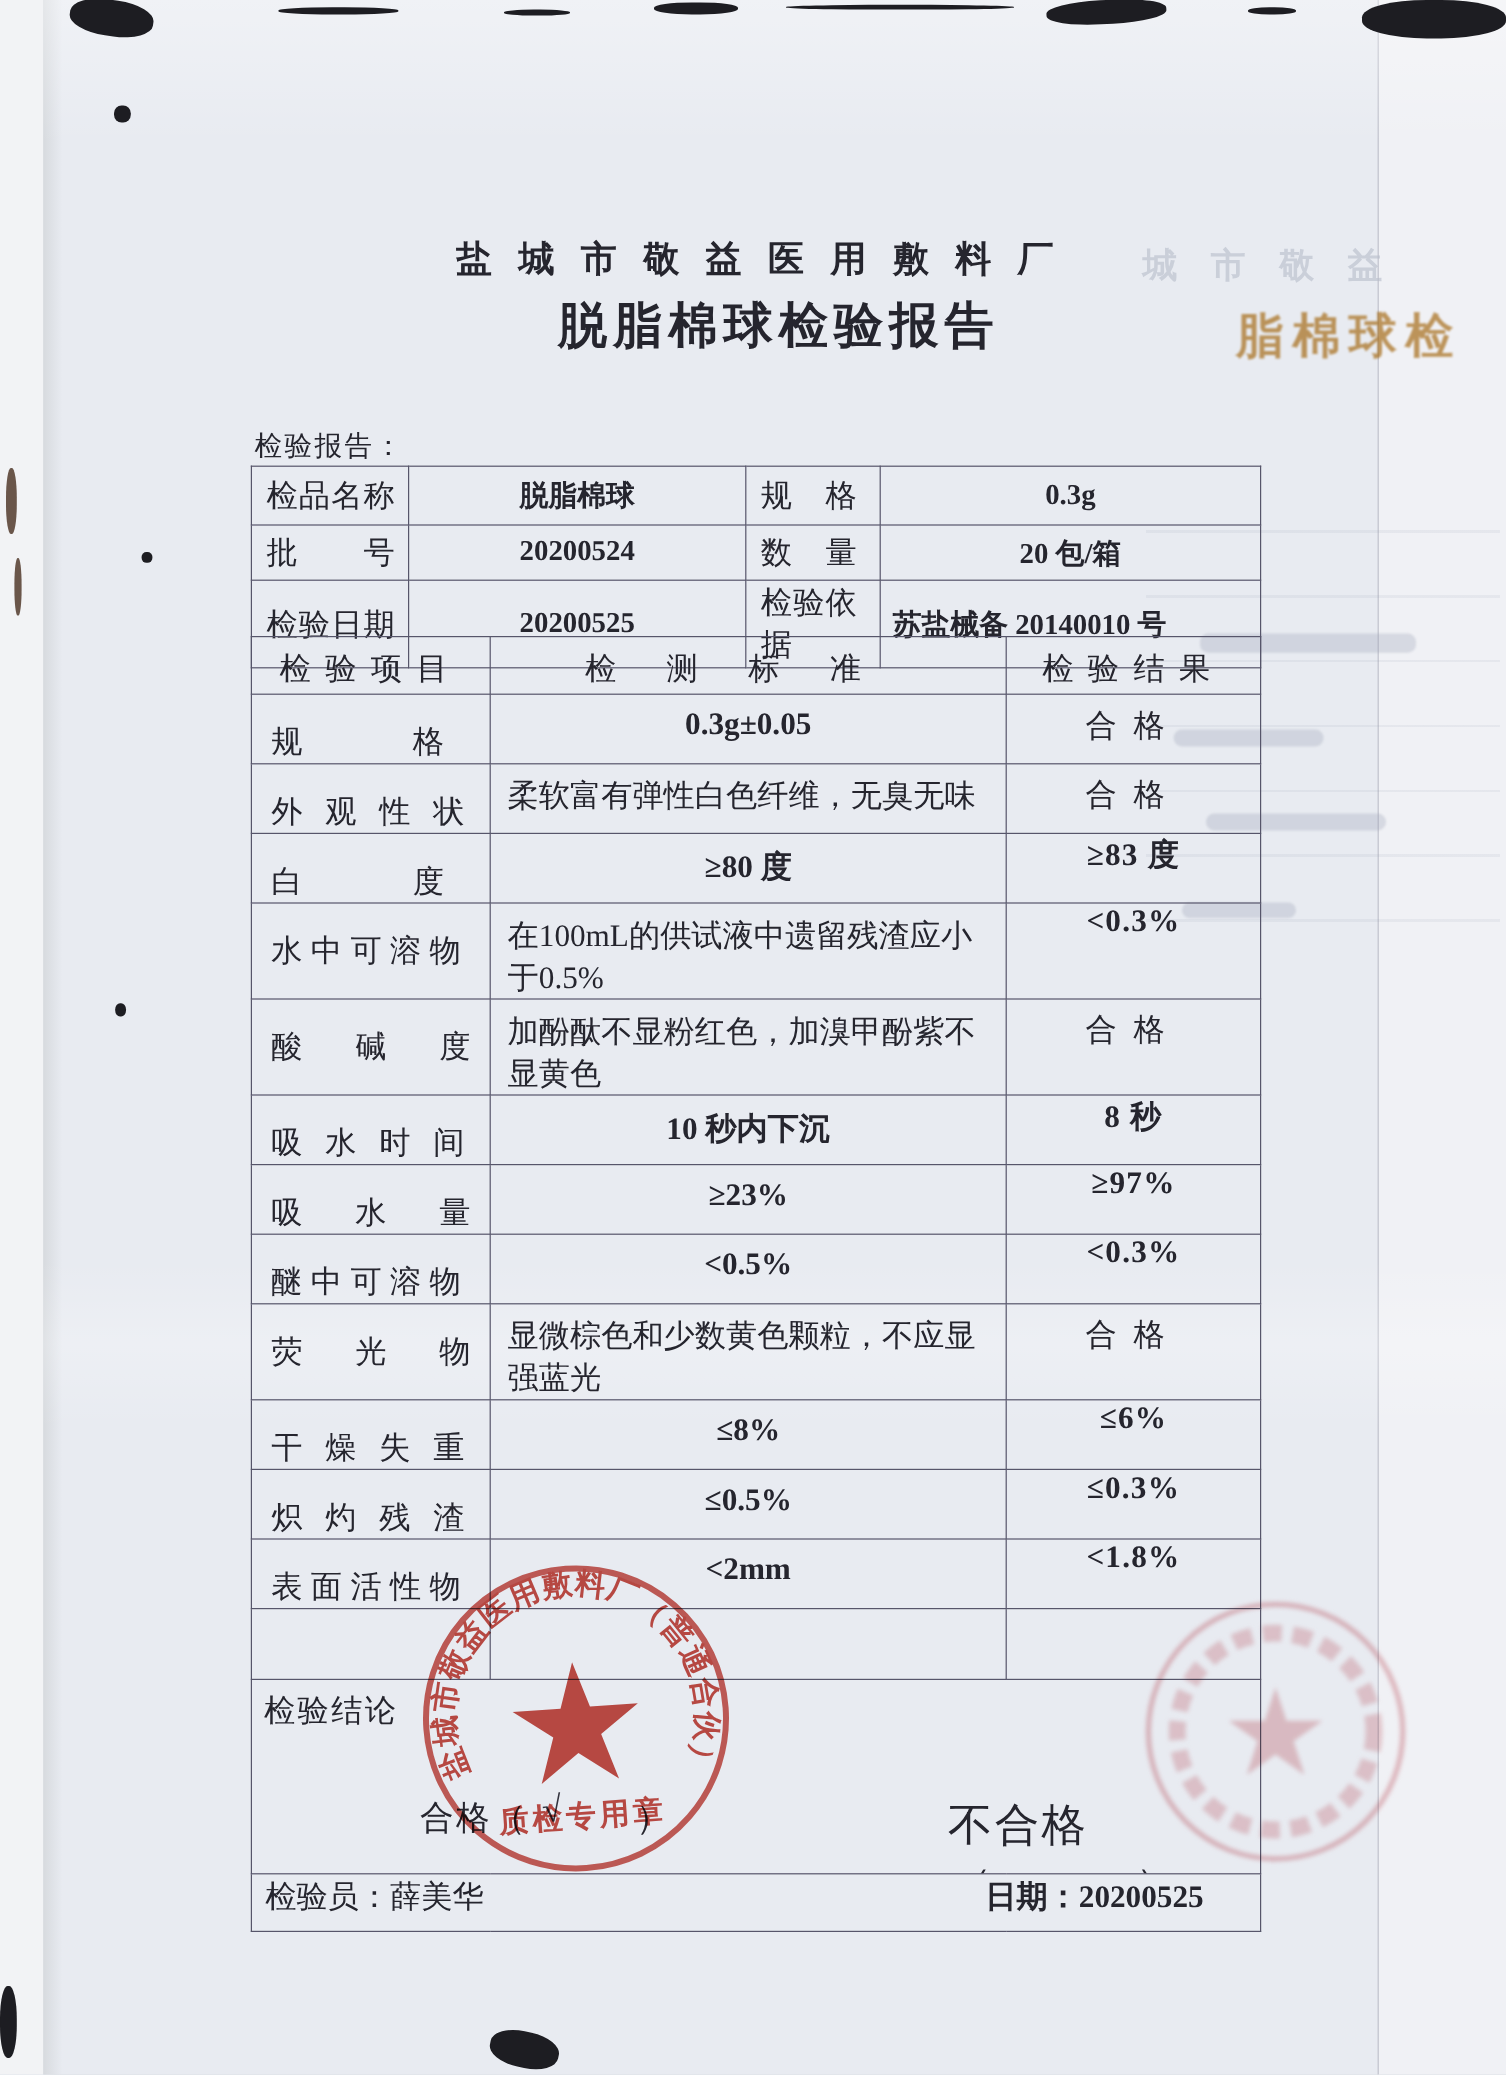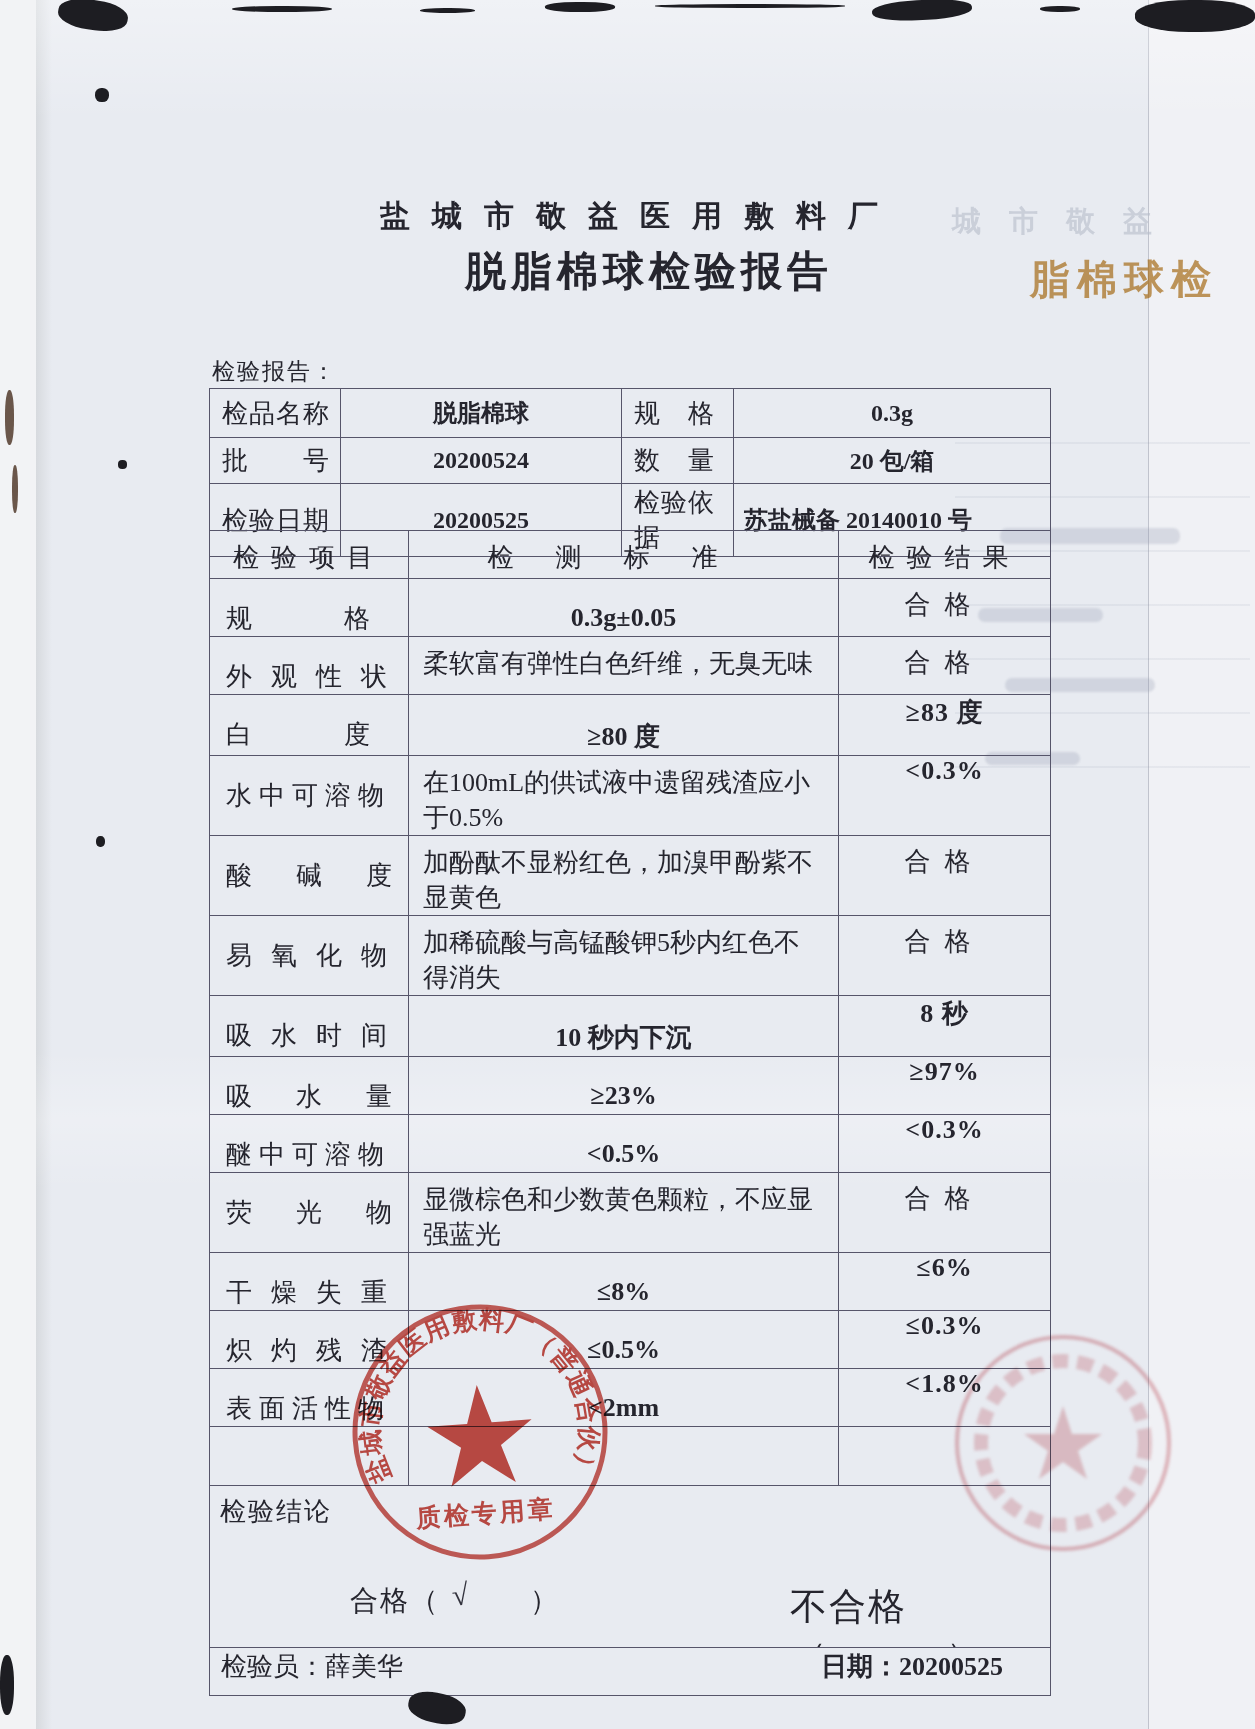--- a/index.html
+++ b/index.html
@@ -37,21 +37,21 @@
   .hc{text-align:center;padding-top:9px;}
   .h-it{letter-spacing:12px;}
   .h-st{letter-spacing:42px;text-align:center;}
   .h-re{letter-spacing:12px;}
   .ci{padding:22px 0 0 16px;white-space:nowrap;}
   .sp2{letter-spacing:92px;}
   .sp3{letter-spacing:44px;}
   .sp4{letter-spacing:19px;}
   .sp5{letter-spacing:7px;}
   .cs-l{padding:9px 14px 0 14px;line-height:35px;}
-  .cs-c{text-align:center;padding-top:24px;font-weight:bold;}
+  .cs-c{text-align:center;padding-top:10px;font-weight:bold;}
   .cr-t{text-align:center;padding-top:8px;letter-spacing:14px;}
   .cr-n{text-align:center;padding-top:0;font-weight:bold;letter-spacing:1px;}
   
   .ccl{position:relative;vertical-align:top;}
   .ccl-label{position:absolute;left:10px;top:8px;font-size:26px;letter-spacing:2px;}
   .pass{position:absolute;left:140px;top:96px;font-size:28px;letter-spacing:2px;}
   .fail{position:absolute;left:580px;top:96px;font-size:37px;letter-spacing:2px;}
   .check{position:absolute;left:242px;top:92px;font-size:30px;font-weight:bold;color:#33333e;transform:rotate(-6deg);}
   .cft{font-size:26px;}
   .cft .wrap{display:flex;justify-content:space-between;align-items:center;height:100%;padding:0 46px 0 10px;}
@@ -148,25 +148,20 @@
       <td class="cr-n">≥83 度</td>
     </tr>
     <tr style="height:64px">
       <td class="ci"><span class="sp5">水中可溶物</span></td>
       <td class="cs-l">在100mL的供试液中遗留残渣应小于0.5%</td>
       <td class="cr-n">&lt;0.3%</td>
     </tr>
     <tr style="height:62px">
       <td class="ci"><span class="sp3">酸碱度</span></td>
       <td class="cs-l">加酚酞不显粉红色，加溴甲酚紫不显黄色</td>
-      <td class="cr-t">合格</td>
-    </tr>
-    <tr style="height:64px">
-      <td class="ci"><span class="sp4">易氧化物</span></td>
-      <td class="cs-l">加稀硫酸与高锰酸钾5秒内红色不得消失</td>
       <td class="cr-t">合格</td>
     </tr>
     <tr style="height:46px">
       <td class="ci"><span class="sp4">吸水时间</span></td>
       <td class="cs-c">10 秒内下沉</td>
       <td class="cr-n">8 秒</td>
     </tr>
     <tr style="height:54px">
       <td class="ci"><span class="sp3">吸水量</span></td>
       <td class="cs-c">≥23%</td>

